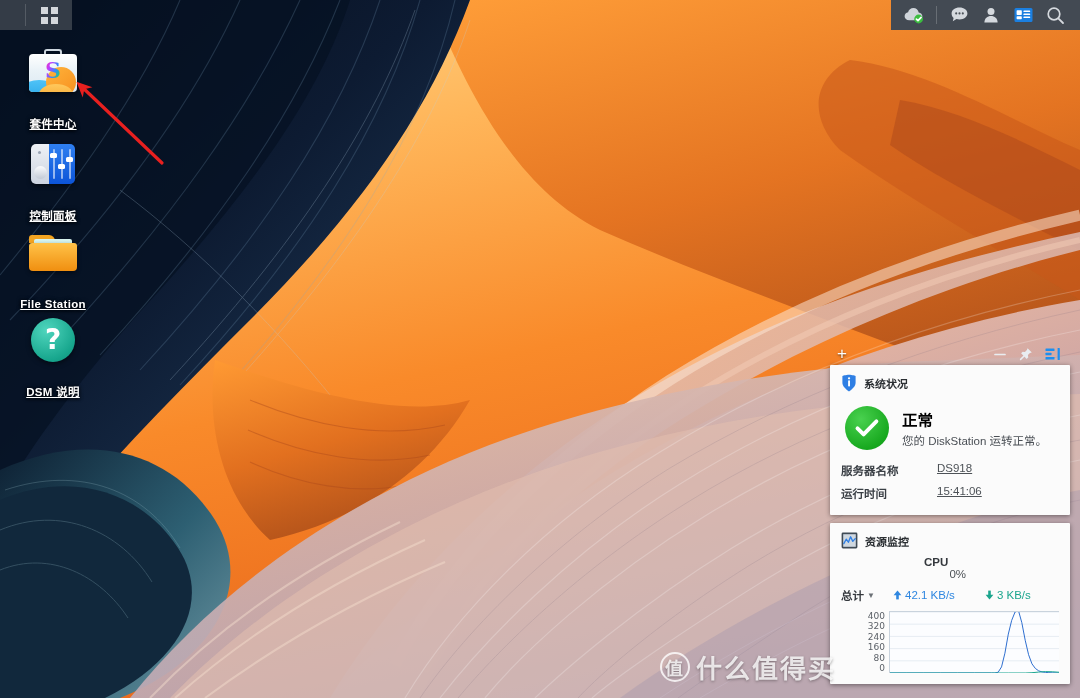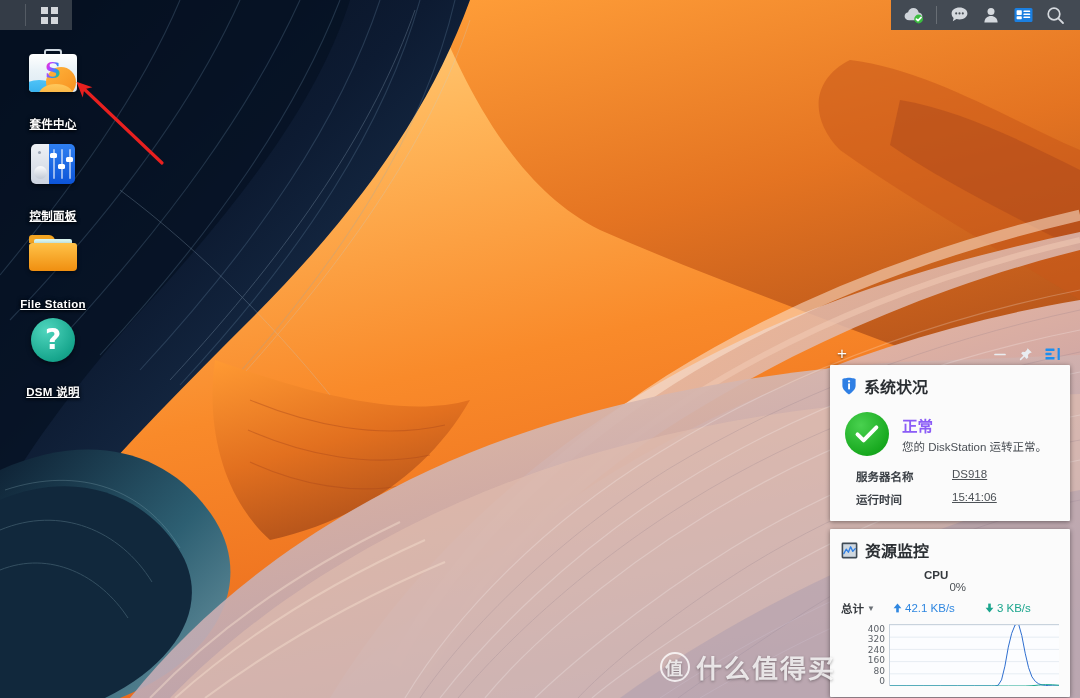--- a/index.html
+++ b/index.html
@@ -169,33 +169,33 @@
   .wg-plus { color: #fff; font-size: 17px; line-height: 1; cursor: pointer; text-shadow: 0 1px 2px rgba(0,0,0,.6); }
   .wg-ic { cursor: pointer; display: flex; align-items: center; }
 
   .wg-card {
     background: #fbfbfb; border-radius: 1px;
     box-shadow: 0 1px 5px rgba(0,0,0,.45);
     margin-bottom: 8px;
     padding: 9px 11px 11px 11px;
   }
   .wg-head { display: flex; align-items: center; gap: 7px; margin-bottom: 4px; }
-  .wg-head .t { font-size: 16px; color: #2b2f33; font-weight: 700; }
+  .wg-head .t { font-size: 11px; color: #2b2f33; font-weight: 700; }
 
   .st-row { display: flex; align-items: center; gap: 13px; padding: 10px 0 8px 4px; }
   .st-check {
     width: 44px; height: 44px; border-radius: 50%;
     background: radial-gradient(circle at 36% 30%, #49d14f, #17a81e 72%, #12941a);
     display: flex; align-items: center; justify-content: center; flex: 0 0 auto;
   }
-  .st-txt .st-big { font-size: 15.5px; color: #8b5cf6; font-weight: 700; margin-bottom: 2px; }
+  .st-txt .st-big { font-size: 15.5px; color: #000000; font-weight: 700; margin-bottom: 2px; }
   .st-txt .st-sub { font-size: 11.5px; color: #4a4f55; }
 
   .kv { display: flex; padding: 3.5px 0; font-size: 11.5px; }
-  .kv .k { width: 96px; color: #3a3f45; font-weight: 600; flex: 0 0 auto; margin-left: 15px; }
+  .kv .k { width: 96px; color: #3a3f45; font-weight: 600; flex: 0 0 auto; }
   .kv .v { color: #4d5257; text-decoration: underline; }
   .caret { color: #6b7076; font-size: 8px; margin-left: 3px; }
 
   .rm-row { display: flex; align-items: center; font-size: 11.5px; padding: 3px 0; }
   .rm-row .k { width: 52px; color: #34383d; font-weight: 700; flex: 0 0 auto; }
   .bar-track {
     flex: 1; height: 7px; border-radius: 4px; background: #e2e5e8; overflow: hidden; margin-right: 9px;
   }
   .bar-fill { height: 100%; border-radius: 4px; background: linear-gradient(#3a9cf0,#1c7fe0); }
   .pct { width: 32px; text-align: right; color: #4d5257; flex: 0 0 auto; }

